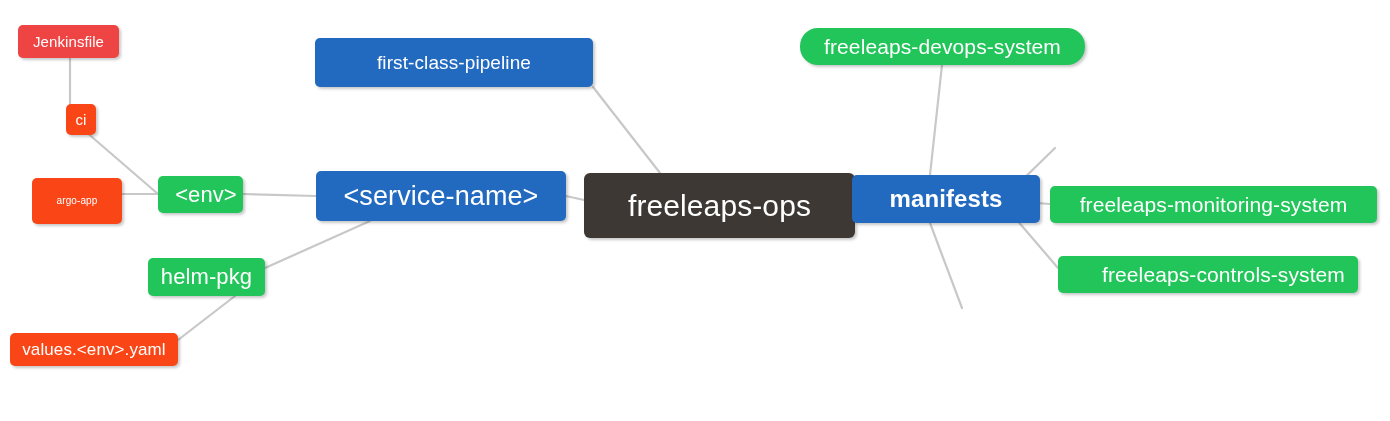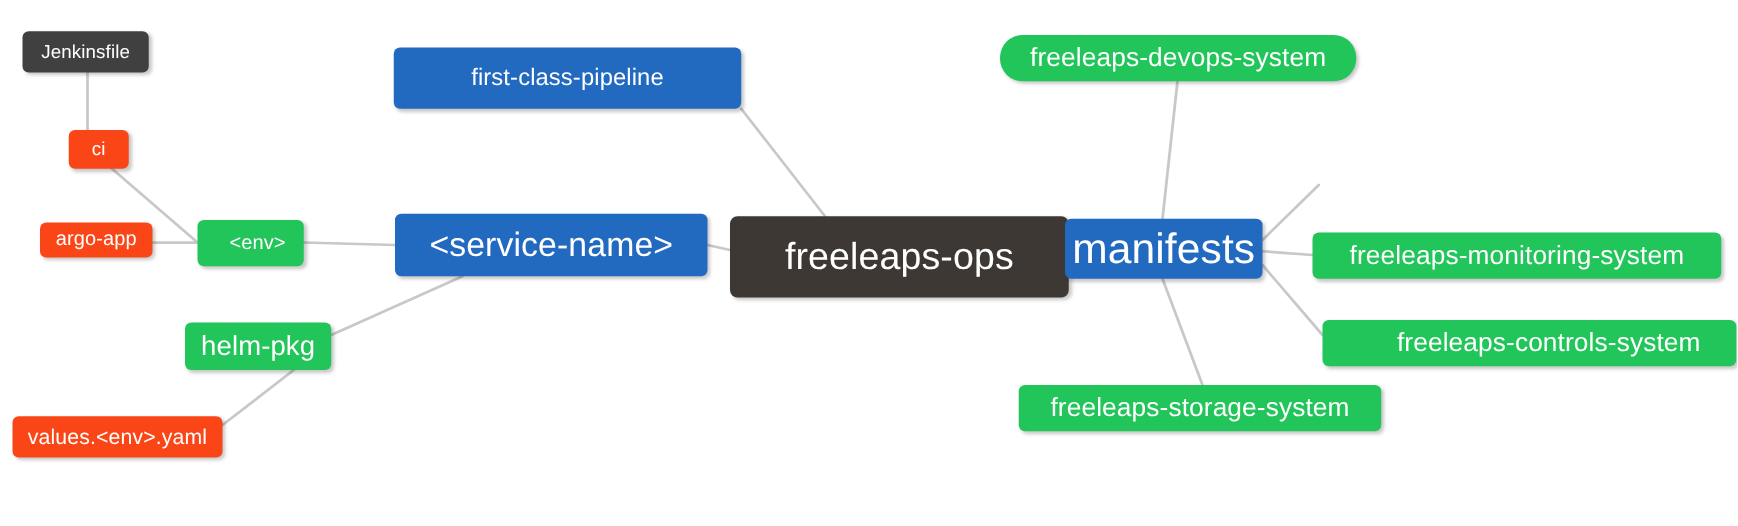--- a/index.html
+++ b/index.html
@@ -40,38 +40,38 @@
     box-shadow: 2px 2px 3px rgba(0,0,0,0.22);
     text-align: center;
     line-height: 1;
   }
   .node.root {
     background: #3d3833;
     border-radius: 6px;
   }
   .node.blue   { background: #2269c0; }
   .node.green  { background: #22c55a; }
-  .node.orange { background: #404040; text-align: right; }
+  .node.orange { background: #ef4444; text-align: right; }
   .node.red    { background: #fa4616; }
 
   
   #n-jenkinsfile      { left: 18px;   top: 25px;  width: 101px; height: 33px; font-size: 15px; }
-  #n-ci               { left: 55px;   top: 104px; width: 48px;  height: 31px; font-size: 15px; }
-  #n-argo-app         { left: 32px;   top: 178px; width: 90px;  height: 28px; font-size: 16px; }
-  #n-env              { left: 158px;  top: 176px; width: 85px;  height: 37px; font-size: 16px; padding-left: 11px; }
+  #n-ci               { left: 66px;   top: 104px; width: 30px;  height: 31px; font-size: 15px; }
+  #n-argo-app         { left: 32px;   top: 178px; width: 90px;  height: 46px; font-size: 10px; }
+  #n-env              { left: 158px;  top: 176px; width: 85px;  height: 37px; font-size: 22px; padding-left: 11px; }
   #n-helm-pkg         { left: 148px;  top: 258px; width: 117px; height: 38px; font-size: 22px; }
   #n-values-yaml      { left: 10px;   top: 333px; width: 168px; height: 33px; font-size: 17px; }
   #n-first-class      { left: 315px;  top: 38px;  width: 278px; height: 49px; font-size: 19px; }
   #n-service-name     { left: 316px;  top: 171px; width: 250px; height: 50px; font-size: 27px; text-align: center; }
   #n-freeleaps-ops    { left: 584px;  top: 173px; width: 271px; height: 65px; font-size: 30px; }
-  #n-manifests        { left: 852px;  top: 175px; width: 158px; height: 48px; font-size: 34px; }
+  #n-manifests        { left: 852px;  top: 175px; width: 188px; height: 48px; font-size: 24px; font-weight: bold; }
   #n-devops           { left: 800px;  top: 28px;  width: 285px; height: 37px; font-size: 21px; border-radius: 18px; }
   #n-network          { left: 1055px; top: 113px; width: 293px; height: 37px; font-size: 21px; }
   #n-monitoring       { left: 1050px; top: 186px; width: 327px; height: 37px; font-size: 21px; }
-  #n-controls         { left: 1058px; top: 256px; width: 331px; height: 37px; font-size: 21px; padding-left: 31px; }
+  #n-controls         { left: 1058px; top: 256px; width: 300px; height: 37px; font-size: 21px; padding-left: 31px; }
   #n-storage          { left: 815px;  top: 308px; width: 290px; height: 37px; font-size: 21px; }
 </style>
 </head>
 <body>
 
 <div id="mindmap">
 
   <svg id="edge-layer" viewBox="0 0 1390 421" width="1390" height="421" xmlns="http://www.w3.org/2000/svg">
     <g stroke="#c8c8c8" stroke-width="2.2" fill="none" stroke-linecap="round">
 
@@ -125,15 +125,14 @@
 
   <div class="node blue" id="n-manifests">manifests</div>
 
   <div class="node green" id="n-devops">freeleaps-devops-system</div>
 
 
   <div class="node green" id="n-monitoring">freeleaps-monitoring-system</div>
 
   <div class="node green" id="n-controls">freeleaps-controls-system</div>
 
-  <div class="node green" id="n-storage">freeleaps-storage-system</div>
 
 </div>
 
 </body></html>

